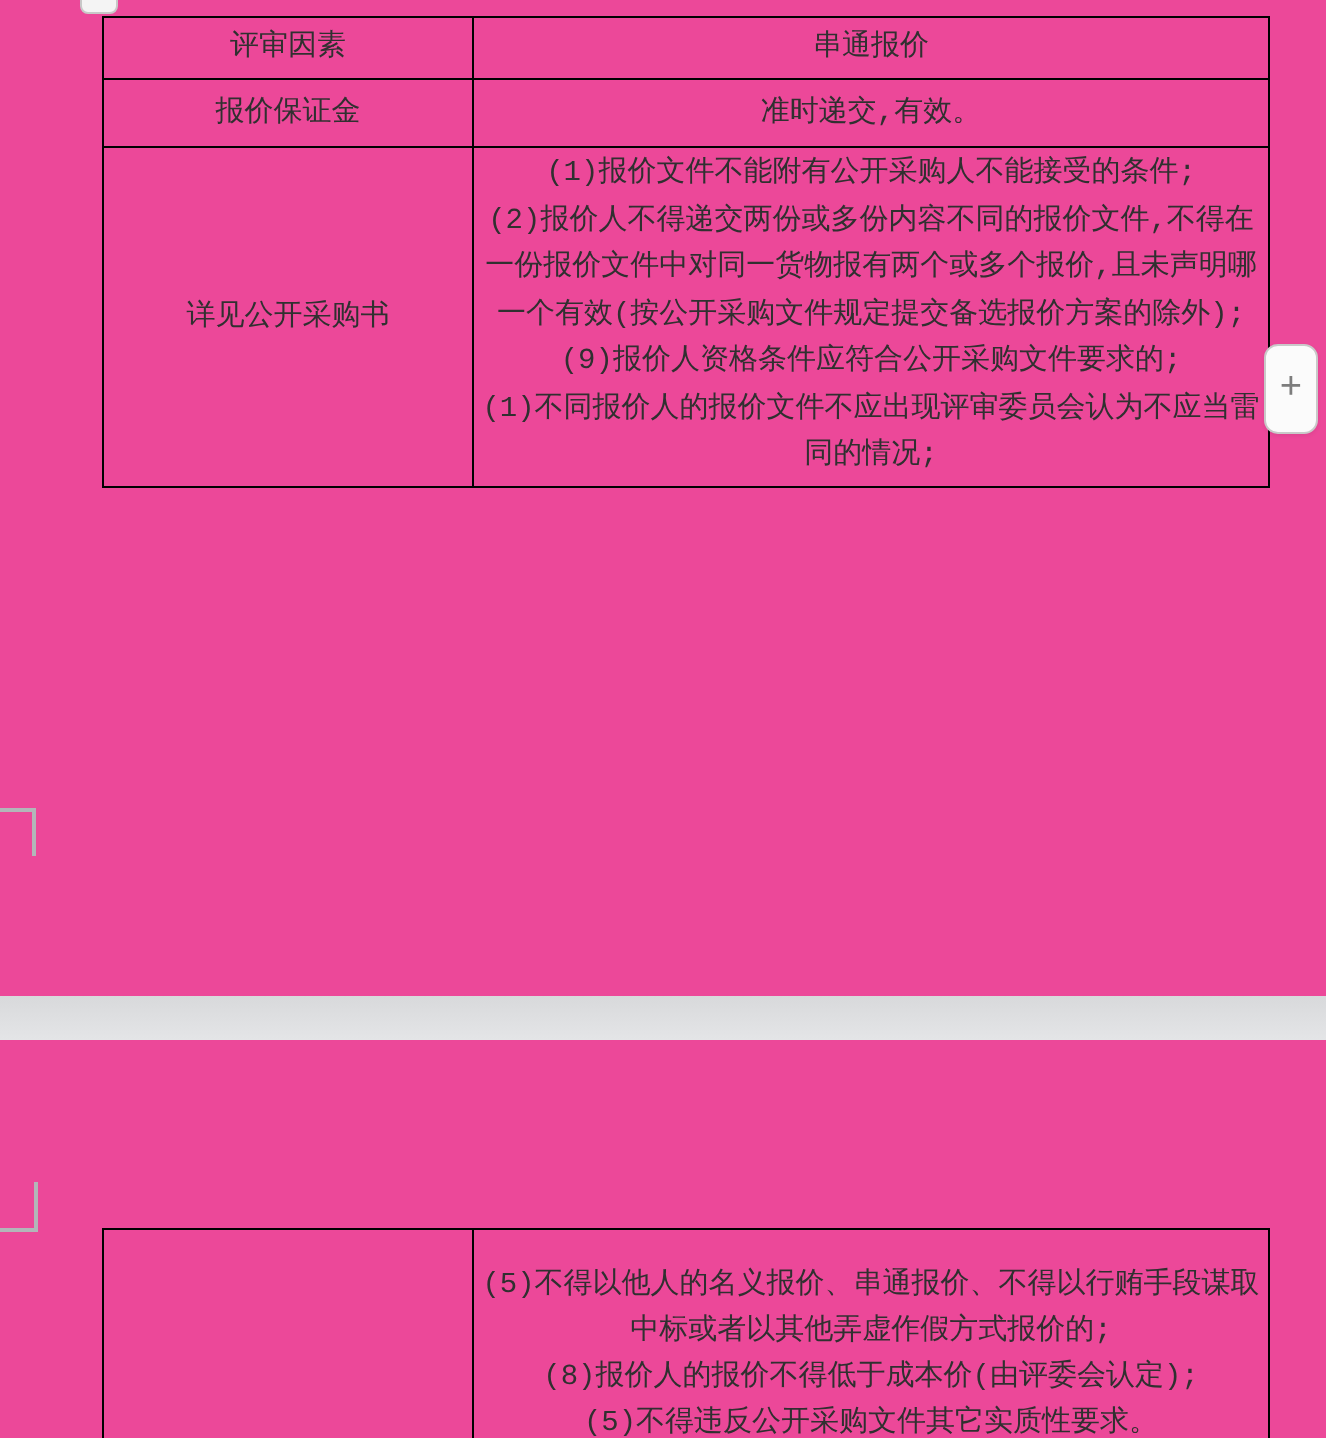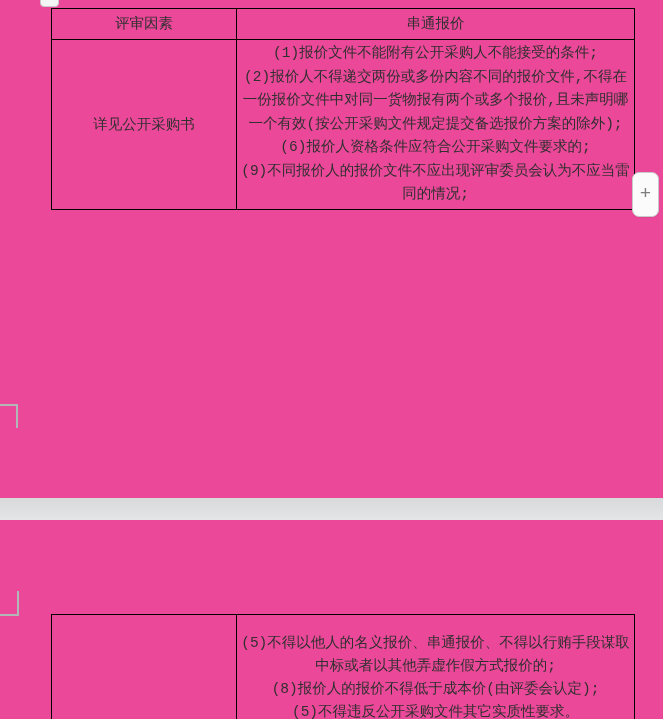--- a/index.html
+++ b/index.html
@@ -51,27 +51,31 @@
   <table class="tbl tbl1">
     <colgroup>
         <col class="c1">
         <col class="c2">
       </colgroup>
     <tbody>
         <tr class="r1">
       <td>评审因素</td>
       <td>串通报价</td>
     </tr>
+    <tr class="r4">
+      <td>报价保证金</td>
+      <td>准时递交,有效。</td>
+    </tr>
     <tr class="r6">
       <td>详见公开采购书</td>
       <td class="txt-left">
         <p>(1)报价文件不能附有公开采购人不能接受的条件;</p>
         <p>(2)报价人不得递交两份或多份内容不同的报价文件,不得在一份报价文件中对同一货物报有两个或多个报价,且未声明哪一个有效(按公开采购文件规定提交备选报价方案的除外);</p>
-        <p>(6)报价人资格条件应符合公开采购文件要求的;</p>
-        <p>(9)不同报价人的报价文件不应出现评审委员会认为不应当雷同的情况;</p>
+        <p>(9)报价人资格条件应符合公开采购文件要求的;</p>
+        <p>(1)不同报价人的报价文件不应出现评审委员会认为不应当雷同的情况;</p>
       </td>
     </tr>
   </tbody>
     </table>
 
   <div class="mark mark1-h"></div>
   <div class="mark mark1-v"></div>
 
   <div class="page-gap"></div>
 

